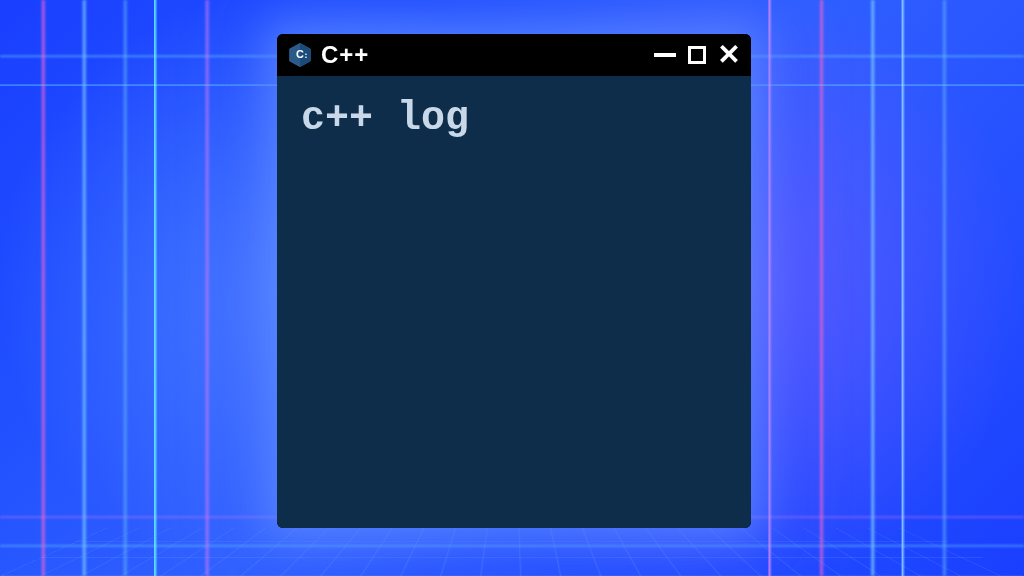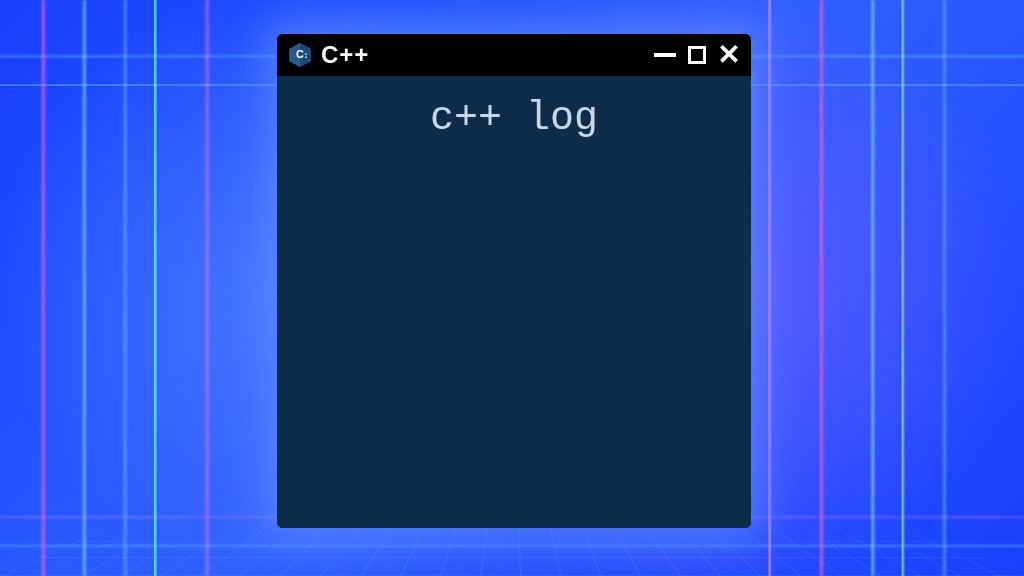--- a/index.html
+++ b/index.html
@@ -147,23 +147,22 @@
     .terminal-body {
       flex: 1;
       background: #0d2d4a;
       padding: 20px 24px;
     }
     
     .terminal-text {
       color: #c8d8e8;
       font-size: 40px;
       font-family: 'Consolas', 'Menlo', 'Courier New', monospace;
-      font-weight: 400;
+      font-weight: 700;
       letter-spacing: 0px;
-      text-align: center;
     }
   </style>
 </head>
 <body>
 
 <div class="background">
   <div class="circuit-lines"></div>
   <div class="circuit-lines-2"></div>
   <div class="floor"></div>
 </div>

